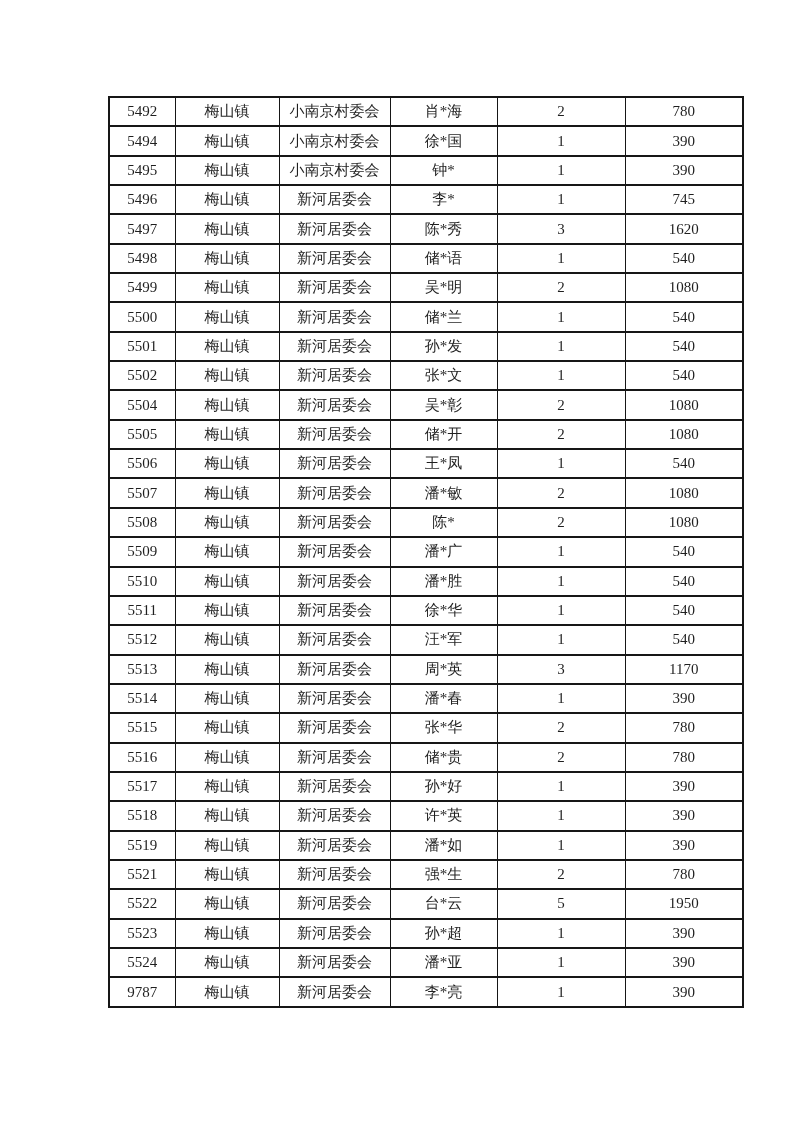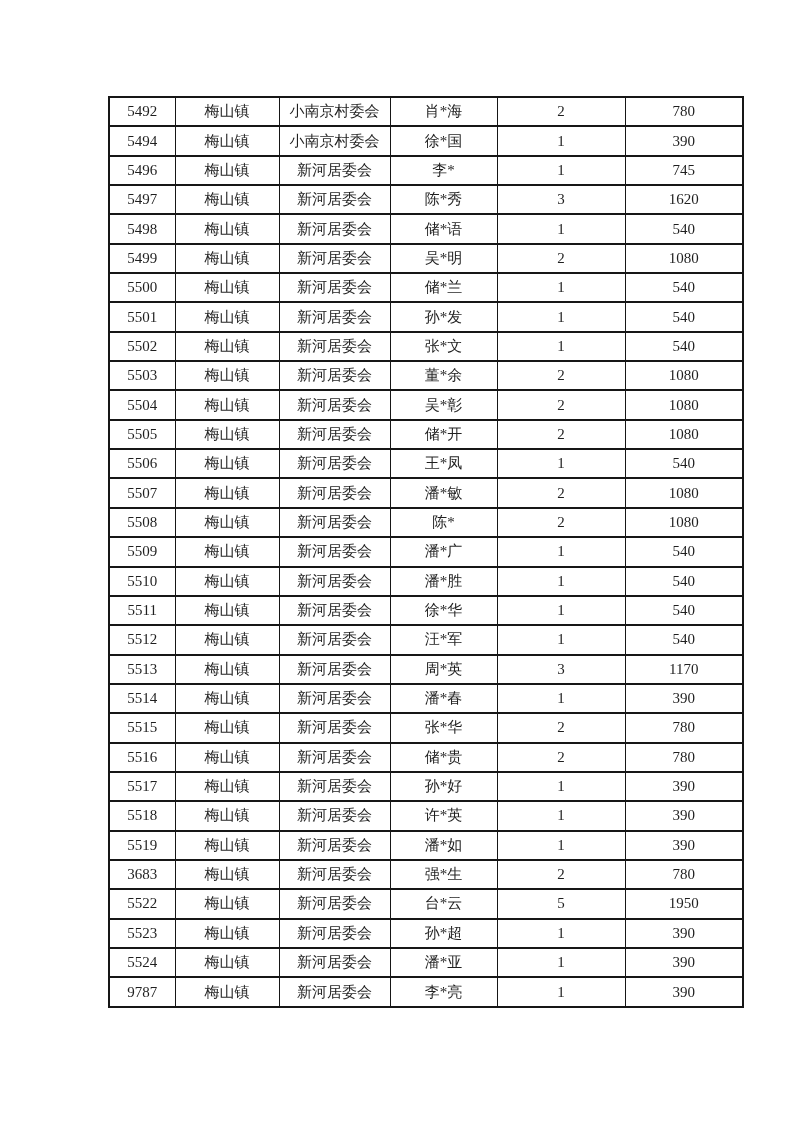--- a/index.html
+++ b/index.html
@@ -78,20 +78,28 @@
         </tr>
         <tr>
           <td>5494</td>
           <td>梅山镇</td>
           <td>小南京村委会</td>
           <td>徐*国</td>
           <td>1</td>
           <td>390</td>
         </tr>
         <tr>
+          <td>5495</td>
+          <td>梅山镇</td>
+          <td>小南京村委会</td>
+          <td>钟*</td>
+          <td>1</td>
+          <td>390</td>
+        </tr>
+        <tr>
           <td>5496</td>
           <td>梅山镇</td>
           <td>新河居委会</td>
           <td>李*</td>
           <td>1</td>
           <td>745</td>
         </tr>
         <tr>
           <td>5497</td>
           <td>梅山镇</td>
@@ -134,28 +142,20 @@
         </tr>
         <tr>
           <td>5502</td>
           <td>梅山镇</td>
           <td>新河居委会</td>
           <td>张*文</td>
           <td>1</td>
           <td>540</td>
         </tr>
         <tr>
-          <td>5503</td>
-          <td>梅山镇</td>
-          <td>新河居委会</td>
-          <td>董*余</td>
-          <td>2</td>
-          <td>1080</td>
-        </tr>
-        <tr>
           <td>5504</td>
           <td>梅山镇</td>
           <td>新河居委会</td>
           <td>吴*彰</td>
           <td>2</td>
           <td>1080</td>
         </tr>
         <tr>
           <td>5505</td>
           <td>梅山镇</td>
@@ -270,21 +270,21 @@
         </tr>
         <tr>
           <td>5519</td>
           <td>梅山镇</td>
           <td>新河居委会</td>
           <td>潘*如</td>
           <td>1</td>
           <td>390</td>
         </tr>
         <tr>
-          <td>3683</td>
+          <td>5521</td>
           <td>梅山镇</td>
           <td>新河居委会</td>
           <td>强*生</td>
           <td>2</td>
           <td>780</td>
         </tr>
         <tr>
           <td>5522</td>
           <td>梅山镇</td>
           <td>新河居委会</td>

